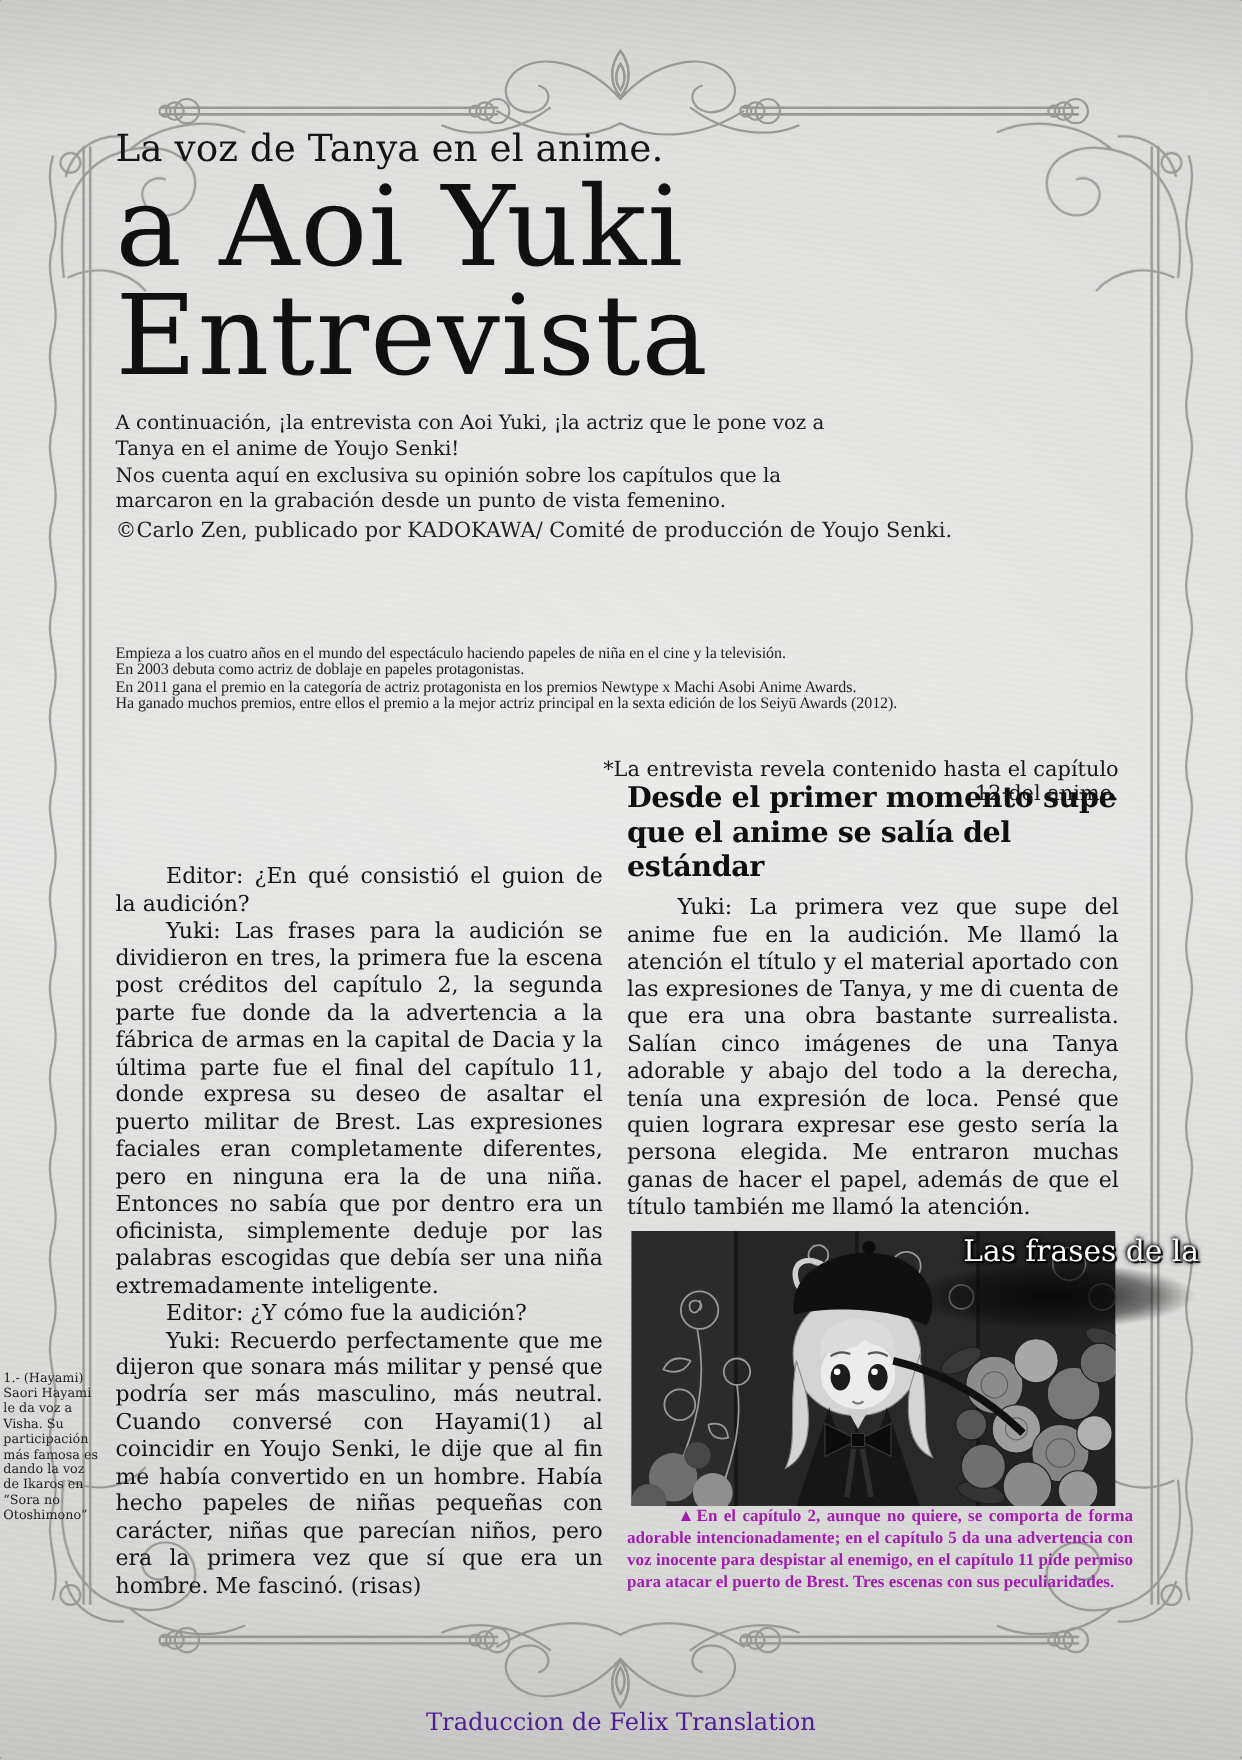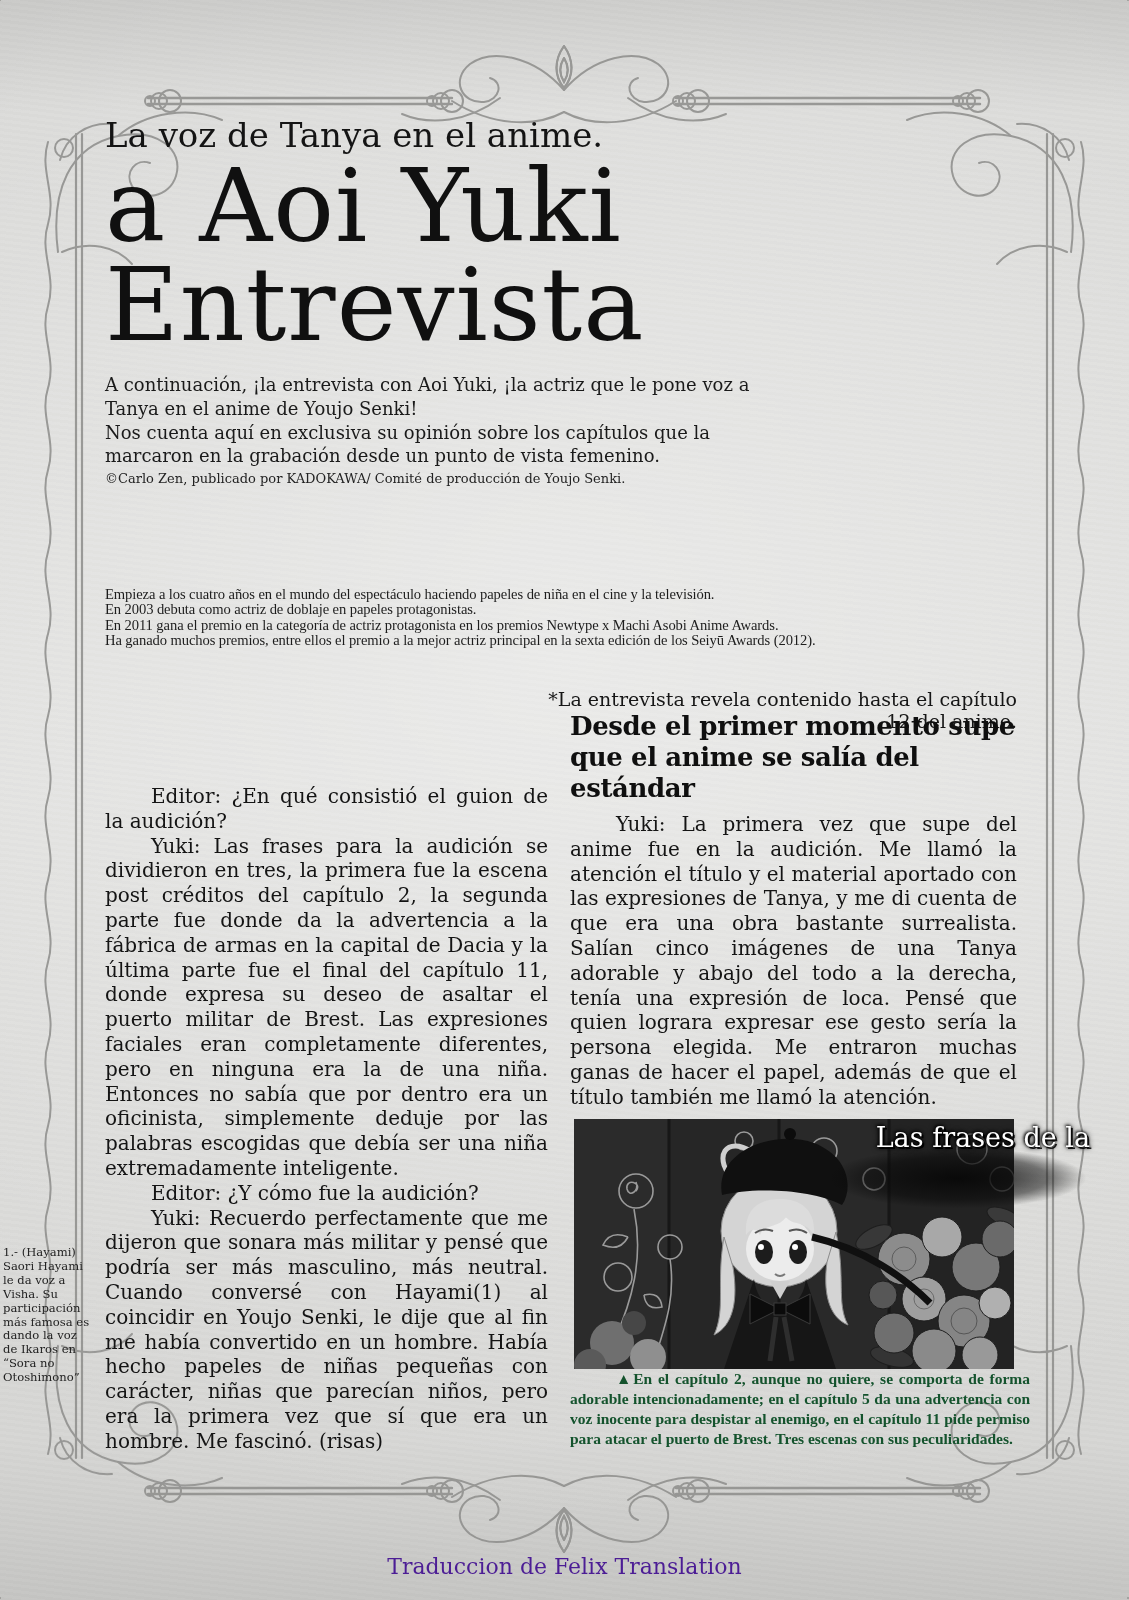--- a/index.html
+++ b/index.html
@@ -17,42 +17,42 @@
       linear-gradient(180deg,#c9c9c7 0,#dadad8 7%,#e0e0de 48%,#d7d7d5 90%,#c6c6c4 100%);
   }
   svg.frame{position:absolute;left:0;top:0;z-index:1;}
   .content{position:absolute;inset:0;z-index:2;padding-left:43px;}
 
   .masthead{position:absolute;left:105px;top:116px;width:912px;}
   .kicker{font-size:34px;line-height:1.15;color:#141414;}
   .title{margin:2px 0 0 0;font-weight:400;color:#101010;font-size:101px;line-height:99px;letter-spacing:1px;}
   .title span{display:block;}
   .intro{margin:18px 0 0 0;width:692px;font-size:18px;line-height:1.32;color:#1a1a1a;}
-  .copyright{margin-top:3px;font-size:13px;color:#222;}
+  .copyright{margin-top:3px;font-size:19px;color:#222;}
 
   .bio{position:absolute;left:105px;top:587px;width:940px;font-family:"Liberation Serif","DejaVu Serif",serif;}
   .bio h2{margin:0 0 6px 0;font-size:22px;line-height:1;color:#111;}
   .bio-line{font-size:14.6px;line-height:15.4px;letter-spacing:-.1px;color:#1d1d1d;}
 
   .spoiler{position:absolute;left:540px;top:688px;width:477px;text-align:right;font-size:19px;color:#161616;}
 
   .col{position:absolute;font-size:20px;line-height:1.24;text-align:justify;color:#141414;}
   .col p{margin:0;text-indent:46px;}
   .col-left{left:105px;top:784px;width:443px;}
   .col-right{left:570px;top:711px;width:447px;}
   .headline{margin:0 0 8px 0;text-align:left;font-weight:700;font-size:26px;line-height:31px;letter-spacing:-.4px;color:#0f0f0f;}
 
   figure.photo-wrap{margin:9px 0 0 4px;padding:0;position:relative;width:440px;height:250px;}
   .overlay-shade{position:absolute;top:20px;right:-82px;width:330px;height:78px;z-index:2;
     background:radial-gradient(50% 50% at 58% 50%, rgba(8,8,8,.95) 0%, rgba(8,8,8,.5) 55%, rgba(8,8,8,0) 78%);}
   figcaption.overlay{position:absolute;top:2px;right:-76px;z-index:3;text-align:left;white-space:nowrap;
     color:#ffffff;font-size:27px;line-height:34px;
     text-shadow:0 0 6px #000,1px 1px 3px #000,-1px -1px 3px #000,2px 2px 0 rgba(0,0,0,.85);}
   .photo-caption{margin:8px 0 0 -6px;width:460px;font-weight:700;font-size:15.5px;line-height:1.3;
-    text-align:justify;text-indent:0;color:#14532d;font-family:"Liberation Serif","DejaVu Serif",serif;}
+    text-align:justify;text-indent:0;color:#a21caf;font-family:"Liberation Serif","DejaVu Serif",serif;}
 
   .margin-note{position:absolute;left:3px;top:1246px;width:88px;font-size:11.6px;line-height:1.2;color:#222;}
 
   .credit{position:absolute;left:0;top:1554px;width:1129px;text-align:center;font-size:22px;color:#4c1d95;}
 </style>
 </head>
 <body>
 
 <div class="page">
 

